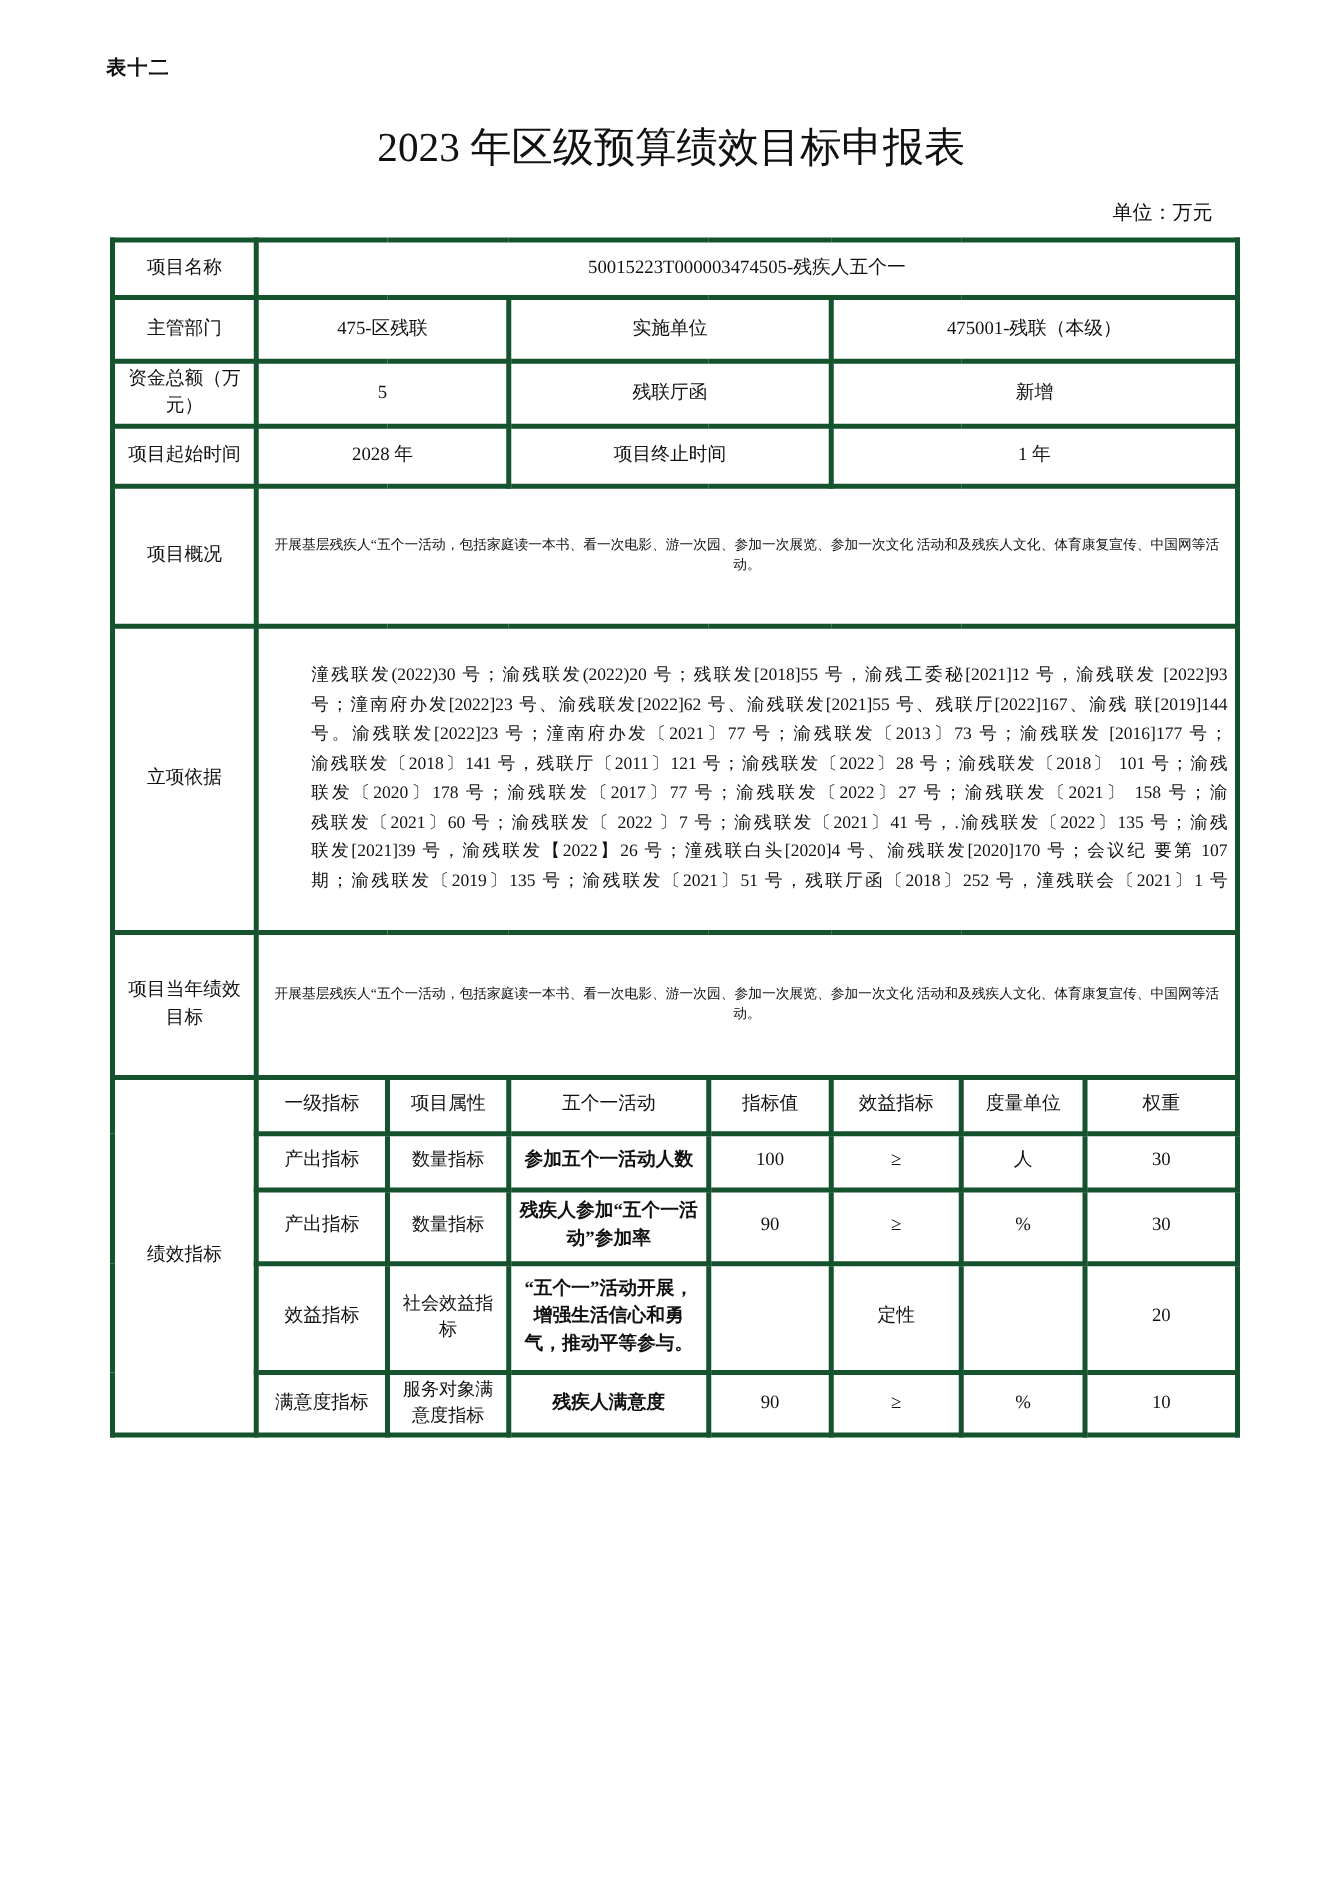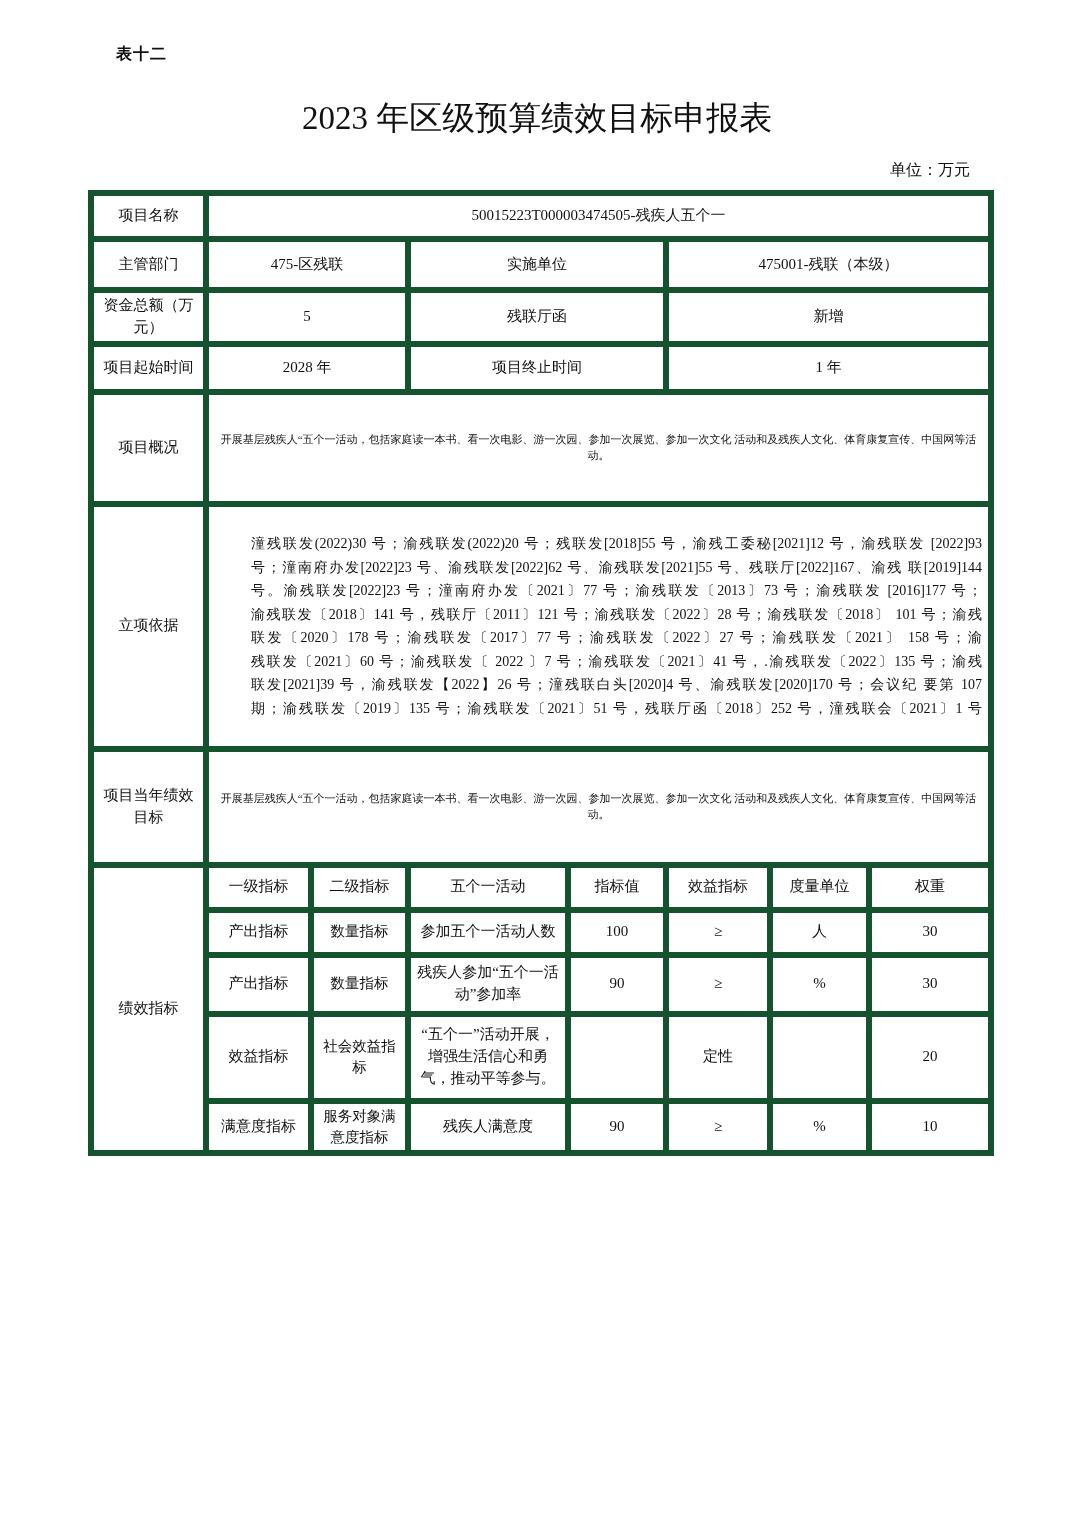--- a/index.html
+++ b/index.html
@@ -5,59 +5,59 @@
   * { margin: 0; padding: 0; box-sizing: border-box; }
   html, body { background: #ffffff; }
   body {
     width: 1074px; height: 1520px;
     position: relative;
     font-family: "Liberation Serif", "DejaVu Serif", serif;
     color: #111111;
   }
   .corner-label {
     position: absolute; left: 85px; top: 44px;
-    font-size: 16px; font-weight: bold; letter-spacing: 1px; margin-left: 31px;
+    font-size: 16px; font-weight: bold; letter-spacing: 1px;
   }
   .page-title {
     position: absolute; left: 0; top: 96px; width: 100%;
     text-align: center; font-size: 33px; font-weight: normal;
   }
   .unit-note {
     position: absolute; right: 104px; top: 160px;
     font-size: 16px;
   }
   table.form {
     position: absolute; left: 88px; top: 190px;
     width: 900px; table-layout: fixed;
     border-collapse: collapse;
     border: 2px solid #000;
     font-size: 15px;
   }
   table.form td {
-    border: 6px solid #14532d;
+    border: 4px solid #14532d;
     text-align: center; vertical-align: middle;
     padding: 2px 6px;
     line-height: 1.45;
     overflow: hidden;
   }
   td.para {
     vertical-align: top; text-align: justify; text-align-last: center;
     padding: 7px 8px 2px 8px;
     font-size: 11px; line-height: 27px;
   }
   td.basis-cell {
     vertical-align: top; padding: 7px 4px 2px 4px;
   }
   .jline {
     text-align: justify; text-align-last: justify;
     font-size: 14px; line-height: 23.5px;
     white-space: nowrap;
     margin-left: 36px;
   }
-  td.lvl3 { line-height: 21px; padding: 2px 4px; }
+  td.lvl3 { line-height: 21px; padding: 2px 4px; font-weight: bold; }
   td.lvl2 { padding: 2px 4px; font-size: 14.5px; }
 </style>
 </head>
 <body>
 
 <div class="corner-label">表十二</div>
 <div class="page-title">2023 年区级预算绩效目标申报表</div>
 <div class="unit-note">单位：万元</div>
 
 <table class="form">
@@ -119,21 +119,21 @@
   </tr>
 
   <tr style="height:116px">
     <td>项目当年绩效目标</td>
     <td colspan="7" class="para">开展基层残疾人“五个一活动，包括家庭读一本书、看一次电影、游一次园、参加一次展览、参加一次文化 活动和及残疾人文化、体育康复宣传、中国网等活动。</td>
   </tr>
 
   <tr style="height:45px">
     <td rowspan="5">绩效指标</td>
     <td>一级指标</td>
-    <td>二级指标</td>
+    <td>项目属性</td>
     <td>五个一活动</td>
     <td>指标值</td>
     <td>效益指标</td>
     <td>度量单位</td>
     <td>权重</td>
   </tr>
 
   <tr style="height:45px">
     <td>产出指标</td>
     <td class="lvl2">数量指标</td>

